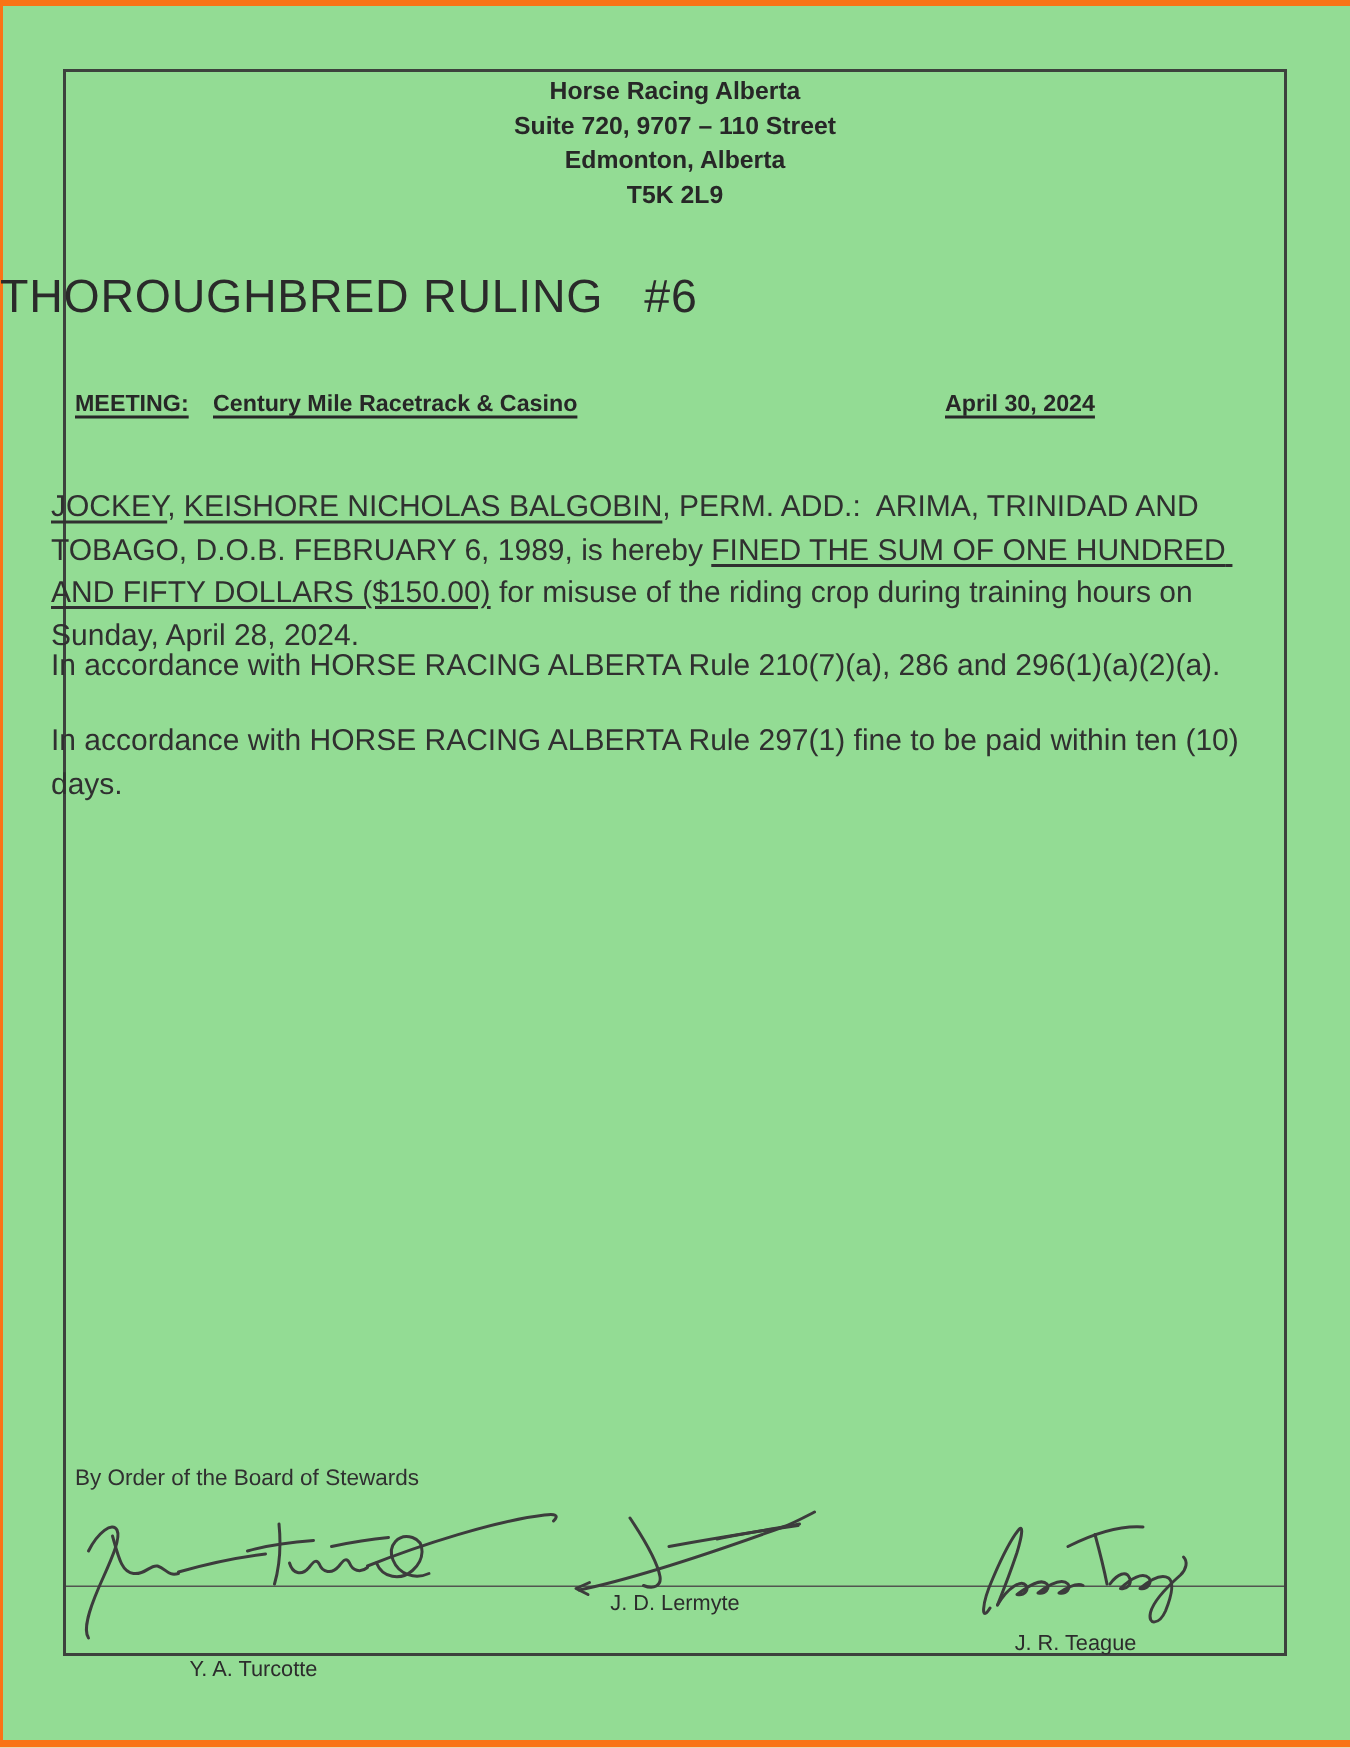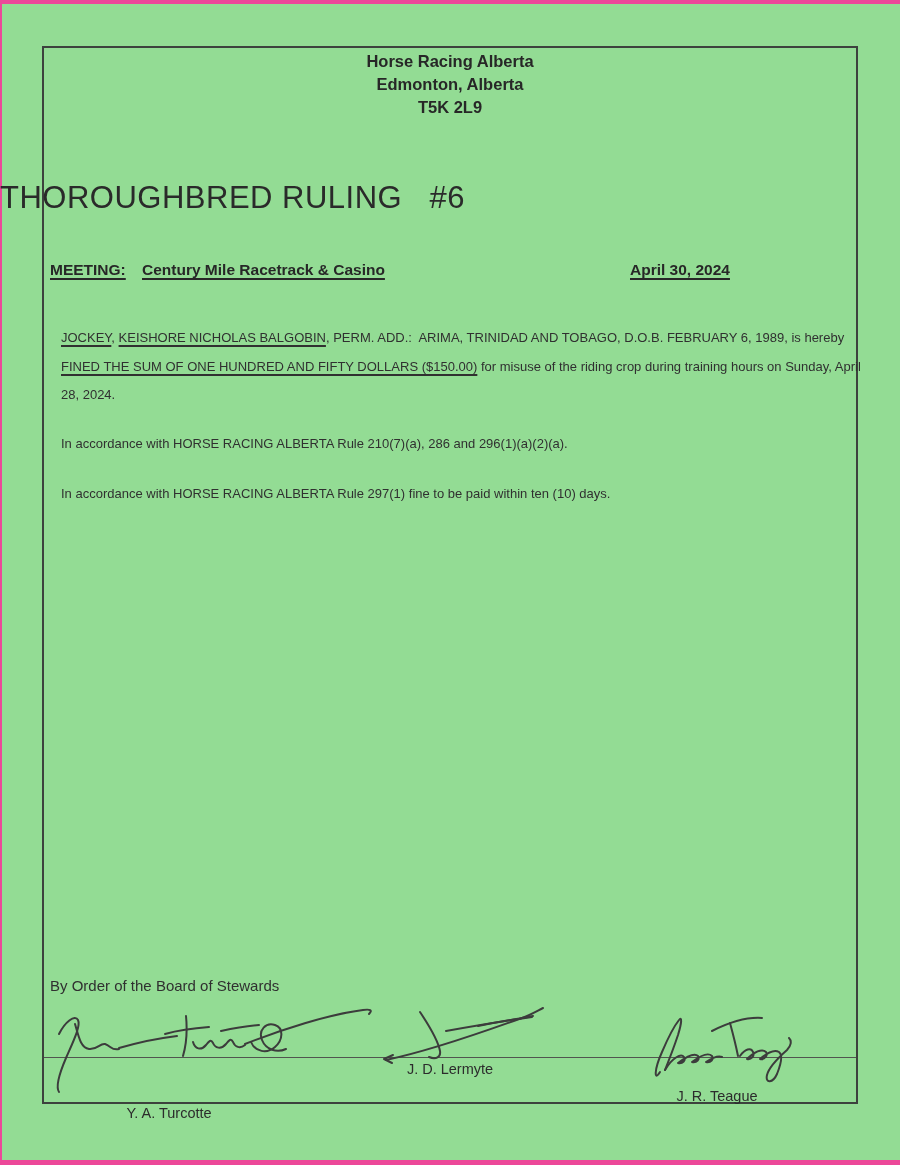--- a/index.html
+++ b/index.html
@@ -1,21 +1,21 @@
 <!DOCTYPE html>
 <html><head>
 <meta charset="utf-8">
 <style>
   html, body { margin: 0; padding: 0; background: #ffffff; }
   .page {
     position: relative;
     width: 900px;
     height: 1165px;
     overflow: hidden;
-    background: #ec4899;
+    background: #f97316;
     font-family: "Liberation Sans", sans-serif;
     color: #2e2e2e;
   }
   .paper {
     position: absolute;
     left: 2px; top: 4px; right: 0; bottom: 5px;
     background: #93dc94;
   }
   .frame {
     position: absolute;
@@ -53,24 +53,24 @@
   .m-label { position: absolute; left: 50px; }
   .m-venue { position: absolute; left: 142px; }
   .m-date  { position: absolute; left: 630px; }
   .u {
     text-decoration: underline;
     text-decoration-thickness: 1.5px;
     text-underline-offset: 3px;
   }
   .bodytext {
     position: absolute;
-    left: 61px;
+    left: 34px;
     width: 812px;
     margin: 0;
-    font-size: 13px;
+    font-size: 20px;
     line-height: 28.5px;
     color: #303030;
     white-space: pre-wrap;
   }
   .p1 { top: 324px; }
   .p2 { top: 430px; }
   .p3 { top: 480px; }
   .by-order {
     position: absolute;
     top: 977px; left: 50px;
@@ -101,20 +101,21 @@
 </style>
 </head>
 <body>
 
 <div class="page">
   <div class="paper"></div>
   <div class="frame"></div>
 
   <header class="letterhead">
     <div>Horse Racing Alberta</div>
+    <div>Suite 720, 9707 – 110 Street</div>
     <div>Edmonton, Alberta</div>
     <div>T5K 2L9</div>
   </header>
 
   <h1 class="title">THOROUGHBRED RULING   #6</h1>
 
   <div class="meeting">
     <span class="m-label u">MEETING:</span>
     <span class="m-venue u">Century Mile Racetrack &amp; Casino</span>
     <span class="m-date u">April 30, 2024</span>

